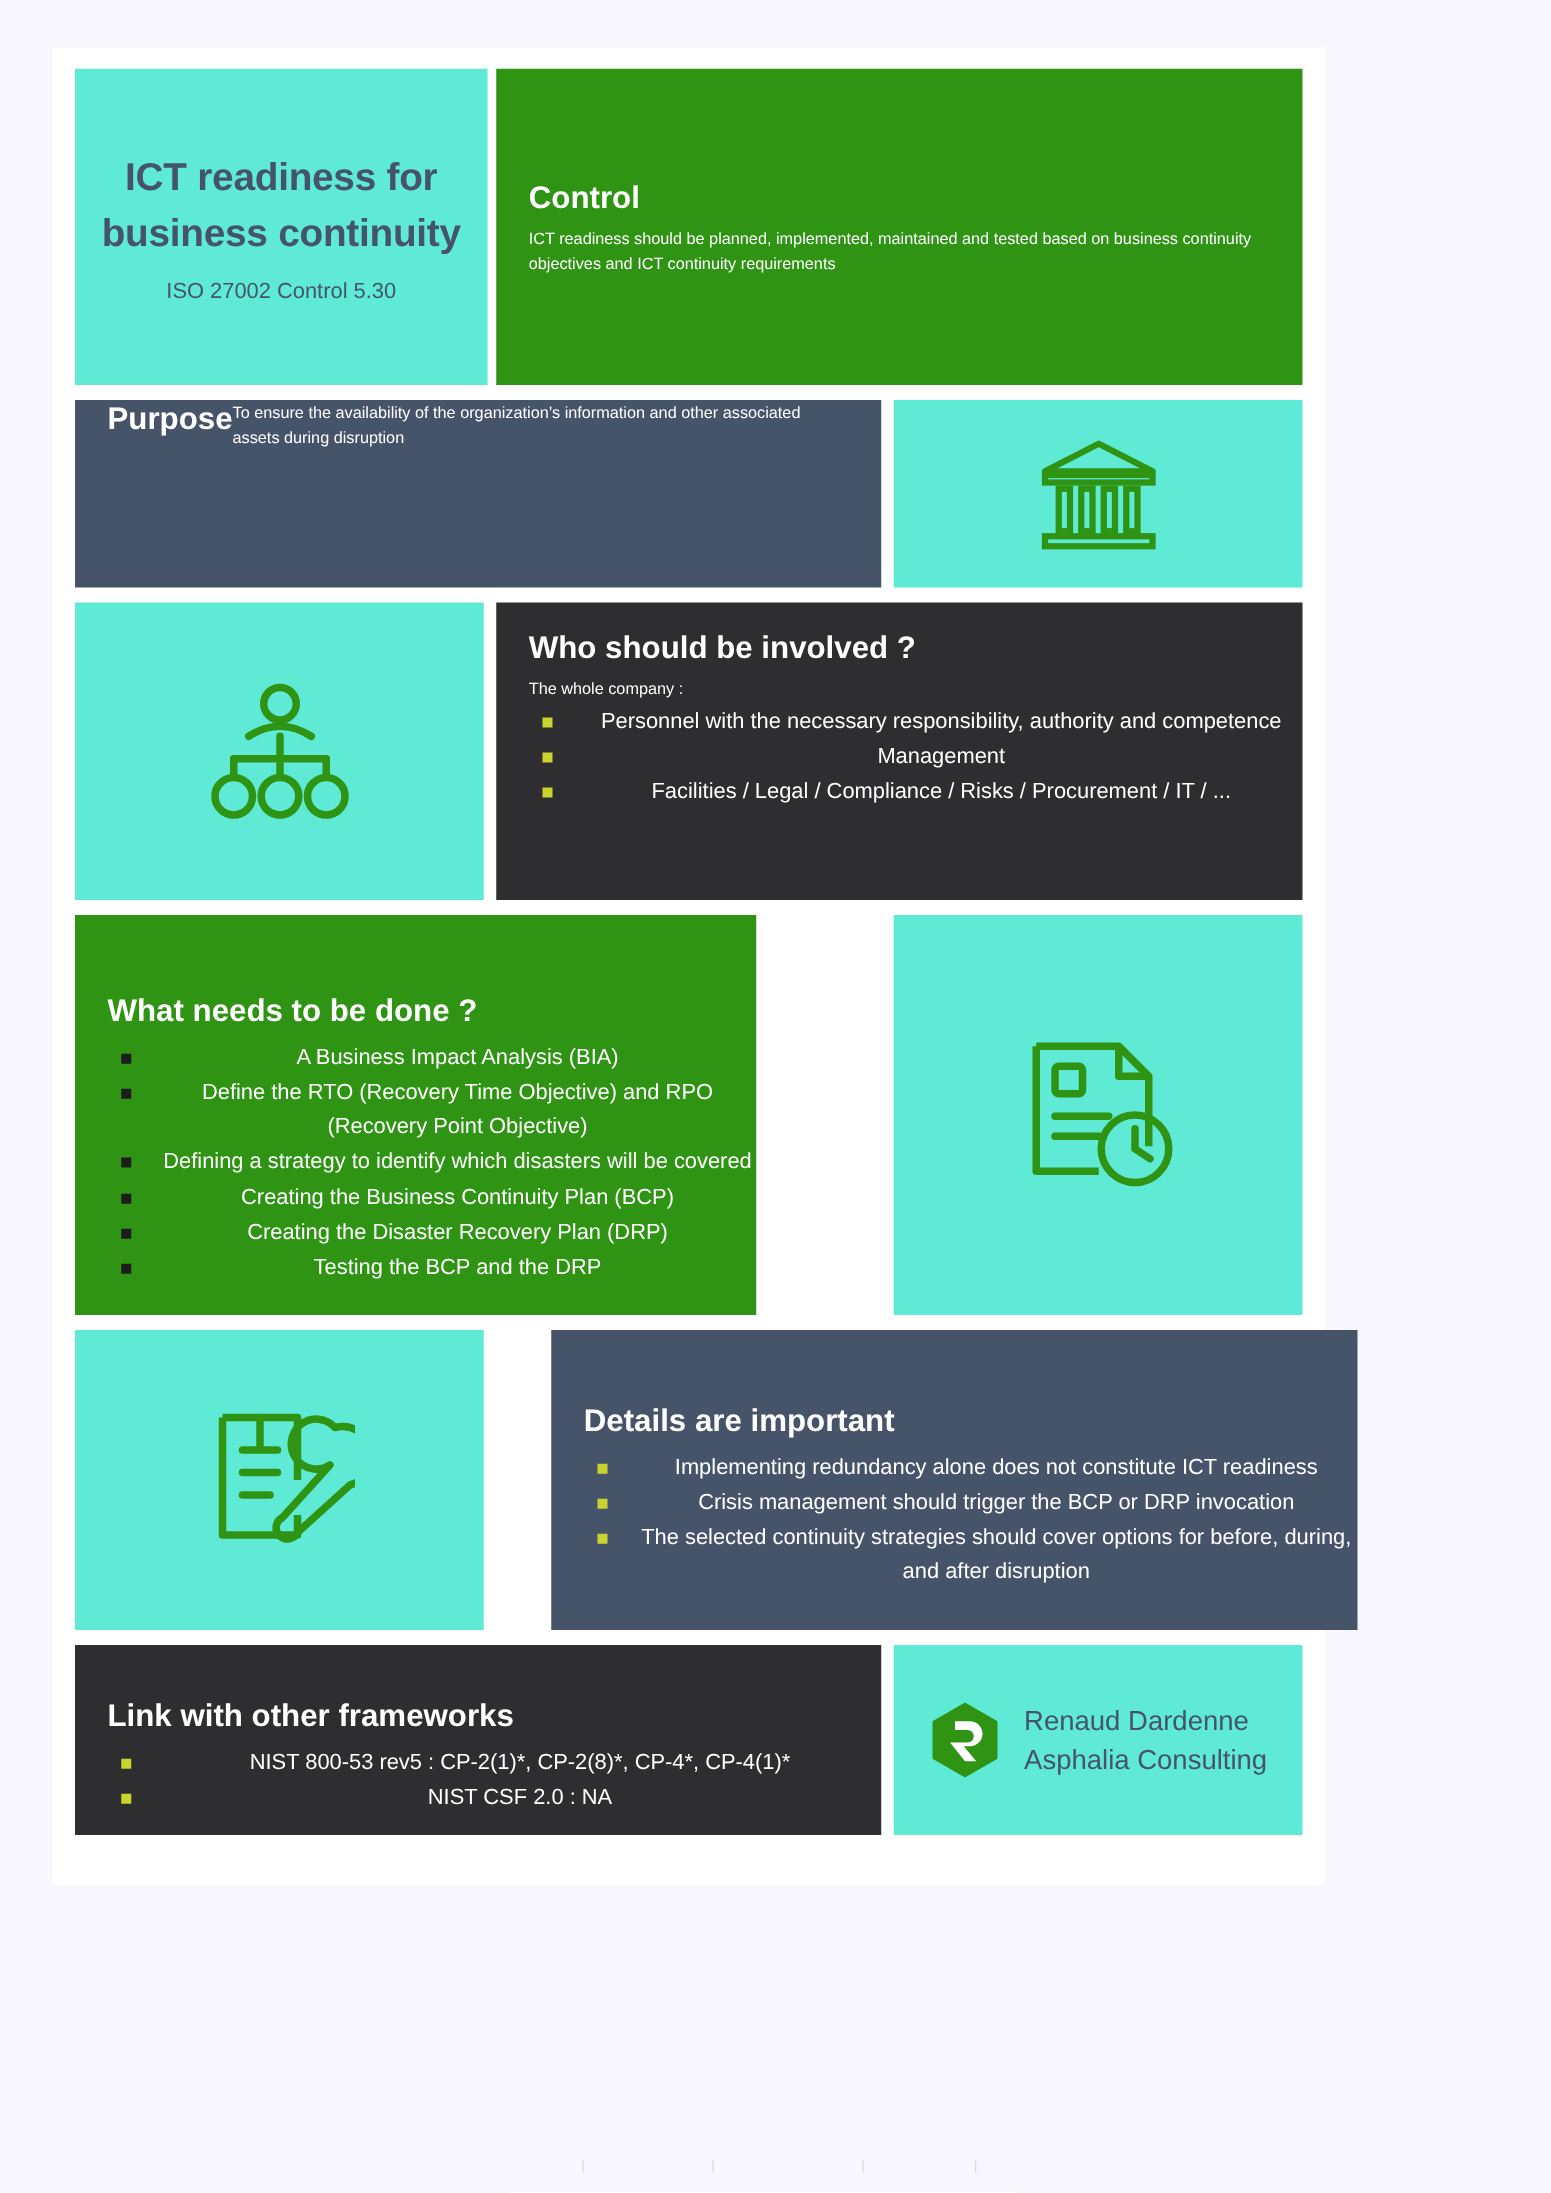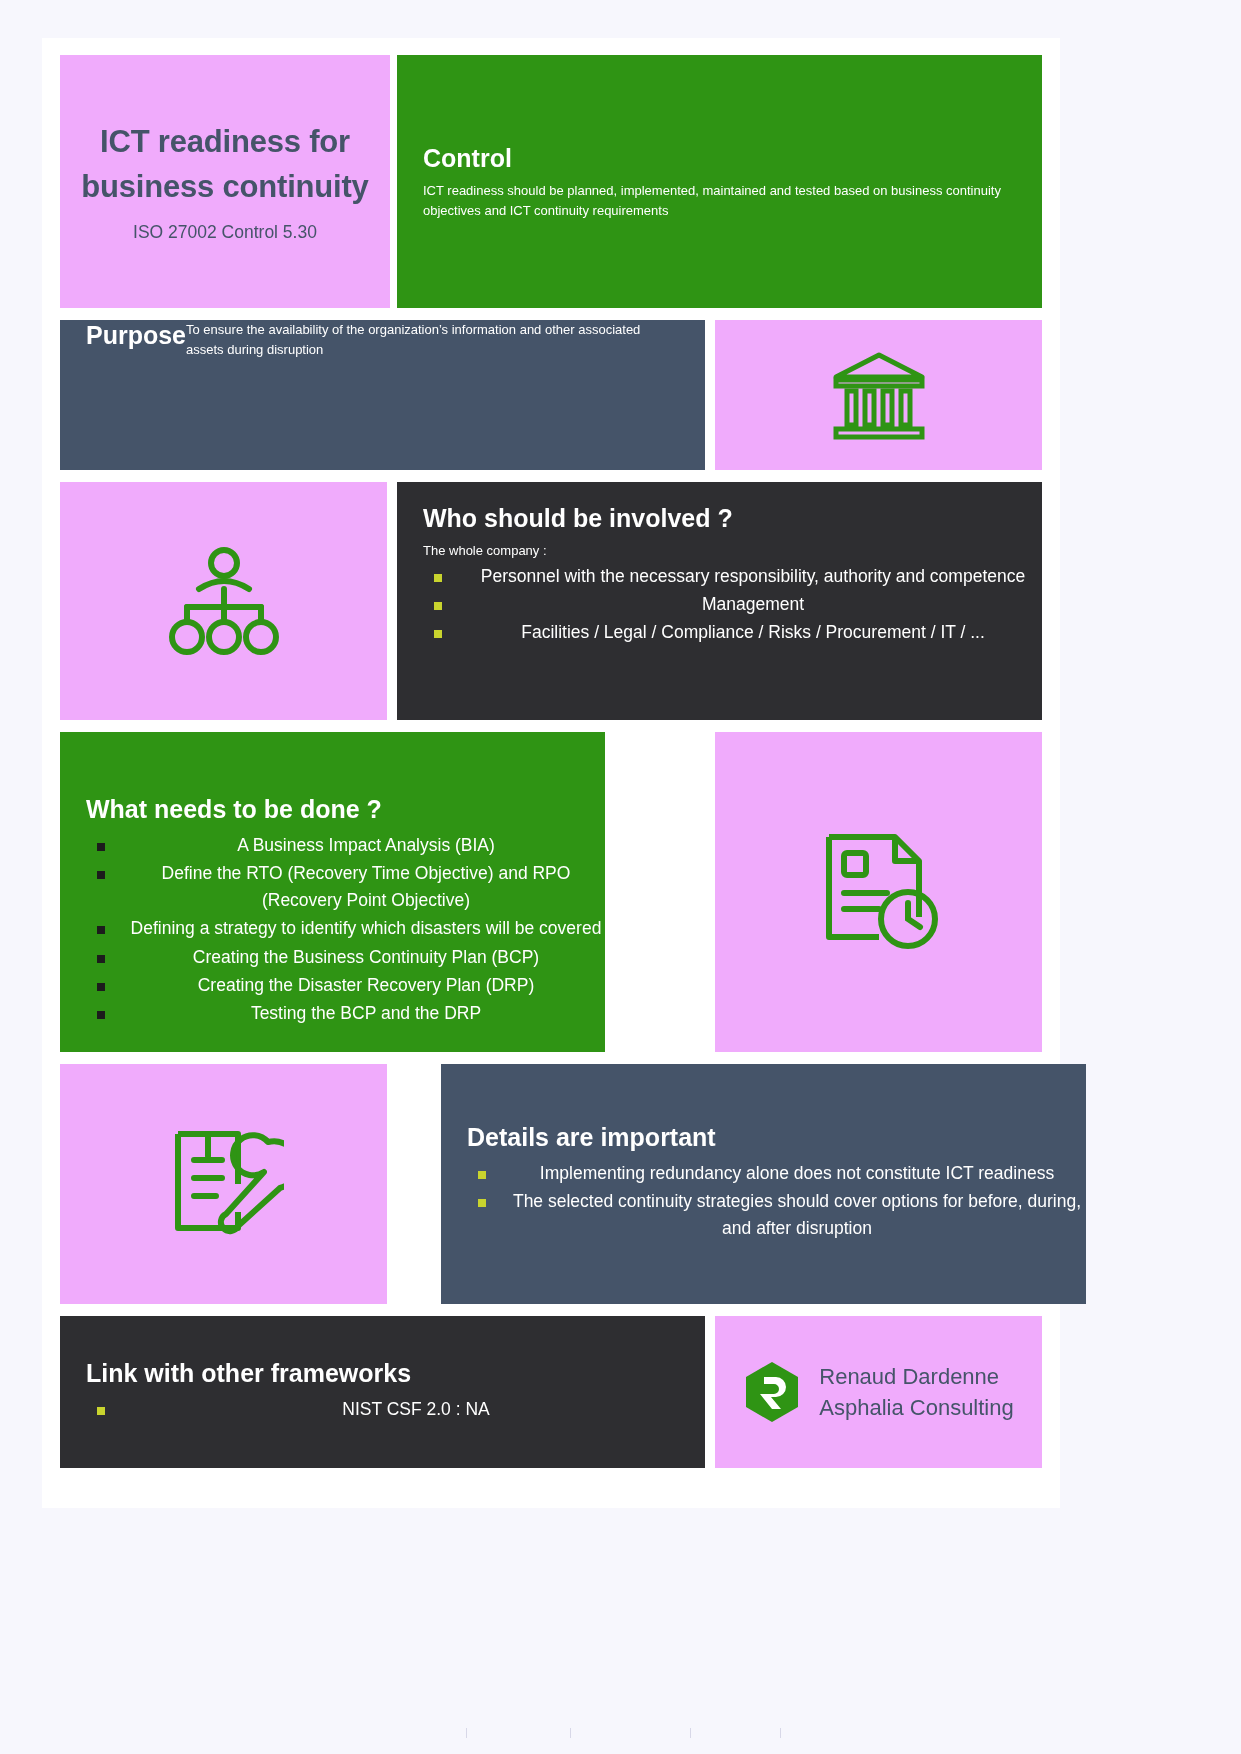--- a/index.html
+++ b/index.html
@@ -26,21 +26,21 @@
     width: 1018px;
     height: 1470px;
     background: #ffffff;
   }
 
   .card {
     position: absolute;
     overflow: hidden;
   }
 
-  .lav  { background: #f0abfc; }
+  .lav  { background: #5eead4; }
   .grn  { background: #2f9414; }
   .slat { background: #455469; }
   .dark { background: #2e2e31; }
 
   
   .title-block {
     left: 18px; top: 17px; width: 330px; height: 253px;
     display: flex; flex-direction: column;
     align-items: center; justify-content: center;
     padding: 10px 14px;
@@ -230,29 +230,31 @@
         <path d="M104 16 a20 20 0 1 0 -4 30 L62 88 a9 9 0 1 0 12 12 l42 -38 a20 20 0 0 0 -12 -46 Z" stroke-linejoin="round"></path>
       </svg>
     </div>
 
     <div class="card slat" style="left:355px; top:1026px; width:645px; height:240px; padding:58px 0 0 0;margin-left:44px;">
       <div class="pad">
         <div class="h2">Details are important</div>
       </div>
       <ul class="bl">
         <li>Implementing redundancy alone does not constitute ICT readiness</li>
+        <li>Crisis management should trigger the BCP or DRP invocation</li>
         <li>The selected continuity strategies should cover options for before, during, and after disruption</li>
       </ul>
     </div>
 
     <div class="card dark" style="left:18px; top:1278px; width:645px; height:152px; padding:42px 0 0 0;">
       <div class="pad">
         <div class="h2">Link with other frameworks</div>
       </div>
       <ul class="bl">
+        <li>NIST 800-53 rev5 : CP-2(1)*, CP-2(8)*, CP-4*, CP-4(1)*</li>
         <li>NIST CSF 2.0 : NA</li>
       </ul>
     </div>
 
     <div class="card lav brand" style="left:673px; top:1278px; width:327px; height:152px;">
       <svg width="58" height="64" viewBox="0 0 58 64">
         <path d="M29 2 L55 17 V47 L29 62 L3 47 V17 Z" fill="#2f9414"></path>
         <path d="M21 17 H33 a10 10 0 0 1 0 20 H28 l10 12 H29 L17 34 h14 a5 5 0 0 0 0 -10 H21 Z" fill="#ffffff"></path>
       </svg>
       <div class="brand-text">

